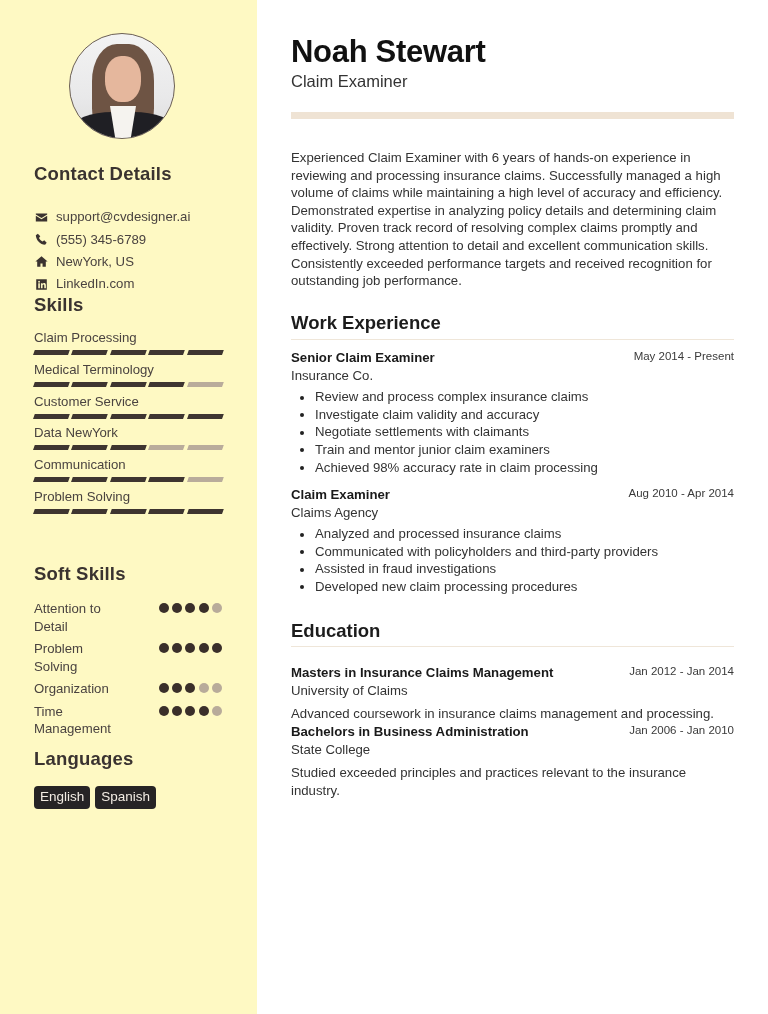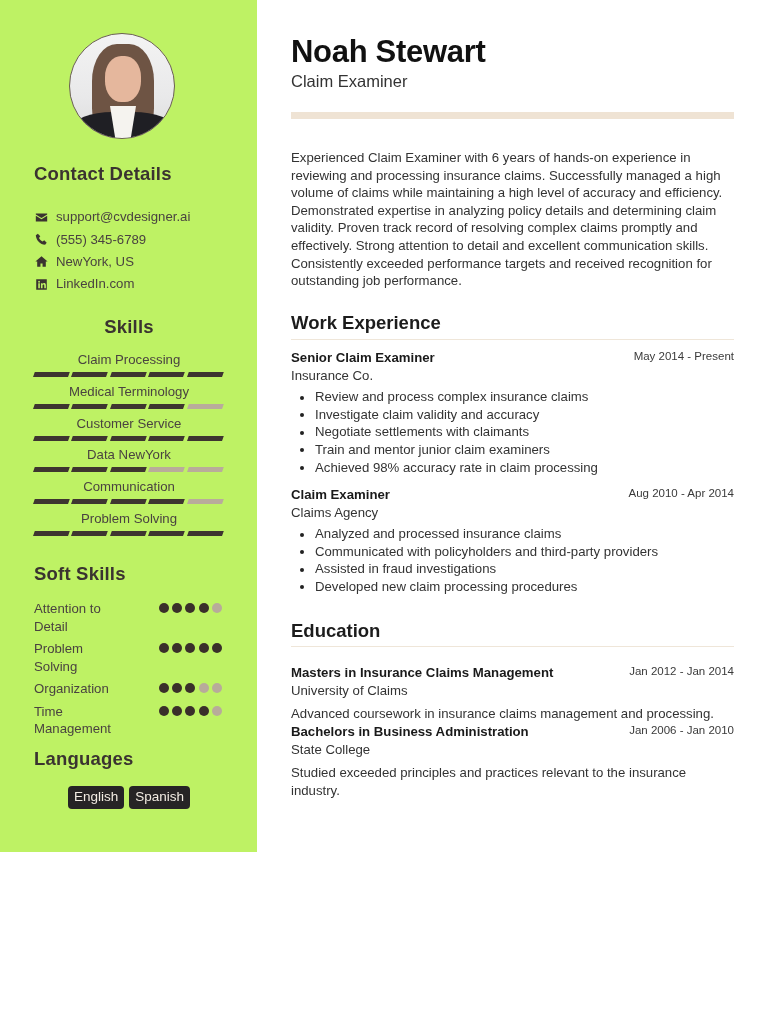--- a/index.html
+++ b/index.html
@@ -1,21 +1,21 @@
 <!DOCTYPE html>
 <html><head>
 <meta charset="utf-8">
 <style>
   * { box-sizing: border-box; margin: 0; padding: 0; }
   html, body { width: 768px; height: 1014px; background: #ffffff; overflow: hidden; }
   body { font-family: "Liberation Sans", "DejaVu Sans", sans-serif; color: #2b2b2b; position: relative; }
 
   .sidebar {
-    position: absolute; left: 0; top: 0; width: 257px; height: 852px;
-    background: #bef264;
+    position: absolute; left: 0; top: 0; width: 257px; height: 1014px;
+    background: #fef9c3;
   }
   .photo {
     position: absolute; left: 69px; top: 33px; width: 106px; height: 106px;
     border-radius: 50%; border: 1.5px solid #6b5f55; overflow: hidden;
     background: linear-gradient(180deg, #f3f3f3 0%, #e9e9ea 60%, #dcdcdc 100%);
   }
   .photo .hair { position: absolute; left: 22px; top: 10px; width: 62px; height: 92px; border-radius: 40% 40% 30% 30%; background: #6e5444; }
   .photo .face { position: absolute; left: 35px; top: 22px; width: 36px; height: 46px; border-radius: 45%; background: #e5b79d; }
   .photo .jacket { position: absolute; left: 2px; top: 78px; width: 102px; height: 40px; border-radius: 40% 40% 0 0; background: #1f1f24; }
   .photo .shirt { position: absolute; left: 40px; top: 72px; width: 26px; height: 40px; background: #f5f3ef; clip-path: polygon(0 0, 100% 0, 75% 100%, 25% 100%); }
@@ -103,21 +103,21 @@
         <span class="ic">
             <svg viewBox="0 0 16 16">
               <path d="M1.5 1.5h13v13h-13z M4 6.5v6h2v-6z M5 3.5a1.1 1.1 0 100 2.2 1.1 1.1 0 000-2.2z M7.3 6.5v6h2V9.3c0-.9.5-1.3 1.1-1.3s1 .4 1 1.3v3.2h2V8.8c0-1.7-1-2.5-2.2-2.5-.9 0-1.5.4-1.9 1v-.8z" fill-rule="evenodd"></path>
             </svg>
           </span>
         <span>LinkedIn.com</span>
       </div>
     </div>
   </section>
 
-  <section class="side-section" style="top:316px;text-align:center;">
+  <section class="side-section" style="top:294px;">
     <h2 class="side-h">Skills</h2>
     <div id="skills-list" style="margin-top:13px;">
         <div class="skill">
           <div class="skill-label">Claim Processing</div>
           <div class="bars">
             <span class="bar"></span>
             <span class="bar"></span>
             <span class="bar"></span>
             <span class="bar"></span>
             <span class="bar"></span>
@@ -217,21 +217,21 @@
             <span class="dot"></span>
             <span class="dot"></span>
             <span class="dot off"></span>
           </span>
         </div>
       </div>
   </section>
 
   <section class="side-section" style="top:748px;">
     <h2 class="side-h">Languages</h2>
-    <div class="langs" style="margin-top:16px;justify-content:center;">
+    <div class="langs" style="margin-top:16px;">
       <span class="lang">English</span>
       <span class="lang">Spanish</span>
     </div>
   </section>
 </aside>
 
 <main class="main">
   <h1 class="name">Noah Stewart</h1>
   <div class="title">Claim Examiner</div>
   <div class="rule-thick"></div>

